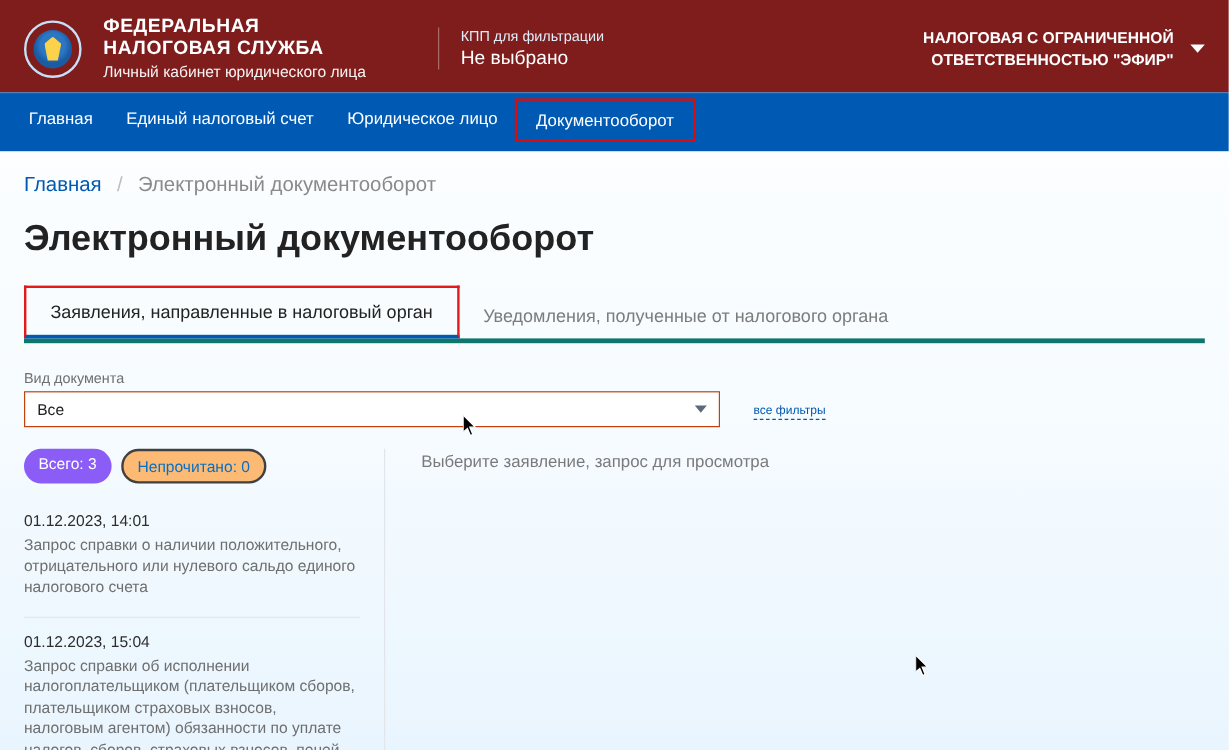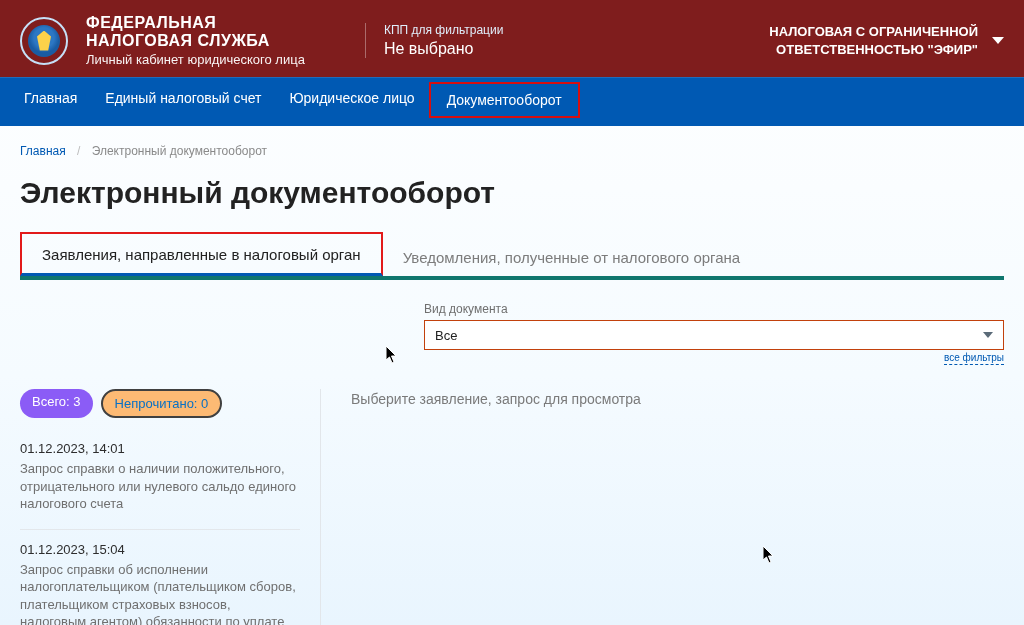--- a/index.html
+++ b/index.html
@@ -22,32 +22,32 @@
 
     .org { color: #fff; text-align: right; display: flex; align-items: center; gap: 14px; max-width: 300px; }
     .org-name { font-size: 13px; font-weight: 600; line-height: 1.35; }
     .chevron { width: 0; height: 0; border-left: 6px solid transparent; border-right: 6px solid transparent; border-top: 7px solid #fff; }
 
     .nav { background: #0059b3; color: #fff; display: flex; padding: 0 10px; border-top: 1px solid rgba(255,255,255,.12); }
     .nav-item { padding: 12px 14px; font-size: 14px; cursor: pointer; }
     .nav-item.highlight { border: 2px solid #d80e0e; margin: 4px 0 8px; padding: 8px 16px; }
 
     .container { padding: 12px 20px 0; }
-    .breadcrumb { font-size: 12px; color: #8a8a8a; margin: 6px 0 18px; }
+    .breadcrumb { font-size: 17px; color: #8a8a8a; margin: 6px 0 18px; }
     .breadcrumb .home { color: #0059b3; }
     .breadcrumb .sep { color: #bdbdbd; margin: 0 8px; }
 
     .page-title { font-size: 30px; font-weight: 600; color: #222; margin-bottom: 22px; }
 
     .tabs { display: flex; border-bottom: 4px solid #0f766e; margin-bottom: 22px; align-items: flex-end; }
     .tab { padding: 12px 20px 10px; font-size: 15px; color: #7c7c7c; cursor: pointer; }
     .tab.active { color: #222; border-bottom: 3px solid #0059b3; }
     .tab.highlight { border: 2px solid #e21a1a; border-bottom: 3px solid #0059b3; }
 
-    .filter-row { display: flex; align-items: flex-end; gap: 2px; margin-bottom: 18px; flex-direction: column; }
+    .filter-row { display: flex; align-items: flex-end; gap: 28px; margin-bottom: 18px; }
     .filter-col { display: flex; flex-direction: column; }
     .filter-label { font-size: 12px; color: #6f6f6f; margin-bottom: 4px; }
     .select { width: 580px; height: 30px; border: 1px solid #c2410c; background: #fff; display: flex; align-items: center; justify-content: space-between; padding: 0 10px; font-size: 13px; color: #222; cursor: pointer; }
     .select .sel-chevron { width: 0; height: 0; border-left: 5px solid transparent; border-right: 5px solid transparent; border-top: 6px solid #5a6a78; }
     .all-filters { color: #0059b3; font-size: 10px; border-bottom: 1px dashed #0059b3; padding-bottom: 1px; cursor: pointer; margin-bottom: 6px; }
 
     .body-row { display: flex; gap: 20px; }
     .left-col { width: 280px; }
     .right-col { flex: 1; border-left: 1px solid #e2e6ea; padding-left: 30px; min-height: 240px; }
     .right-msg { color: #7a7a7a; font-size: 14px; margin-top: 2px; }

